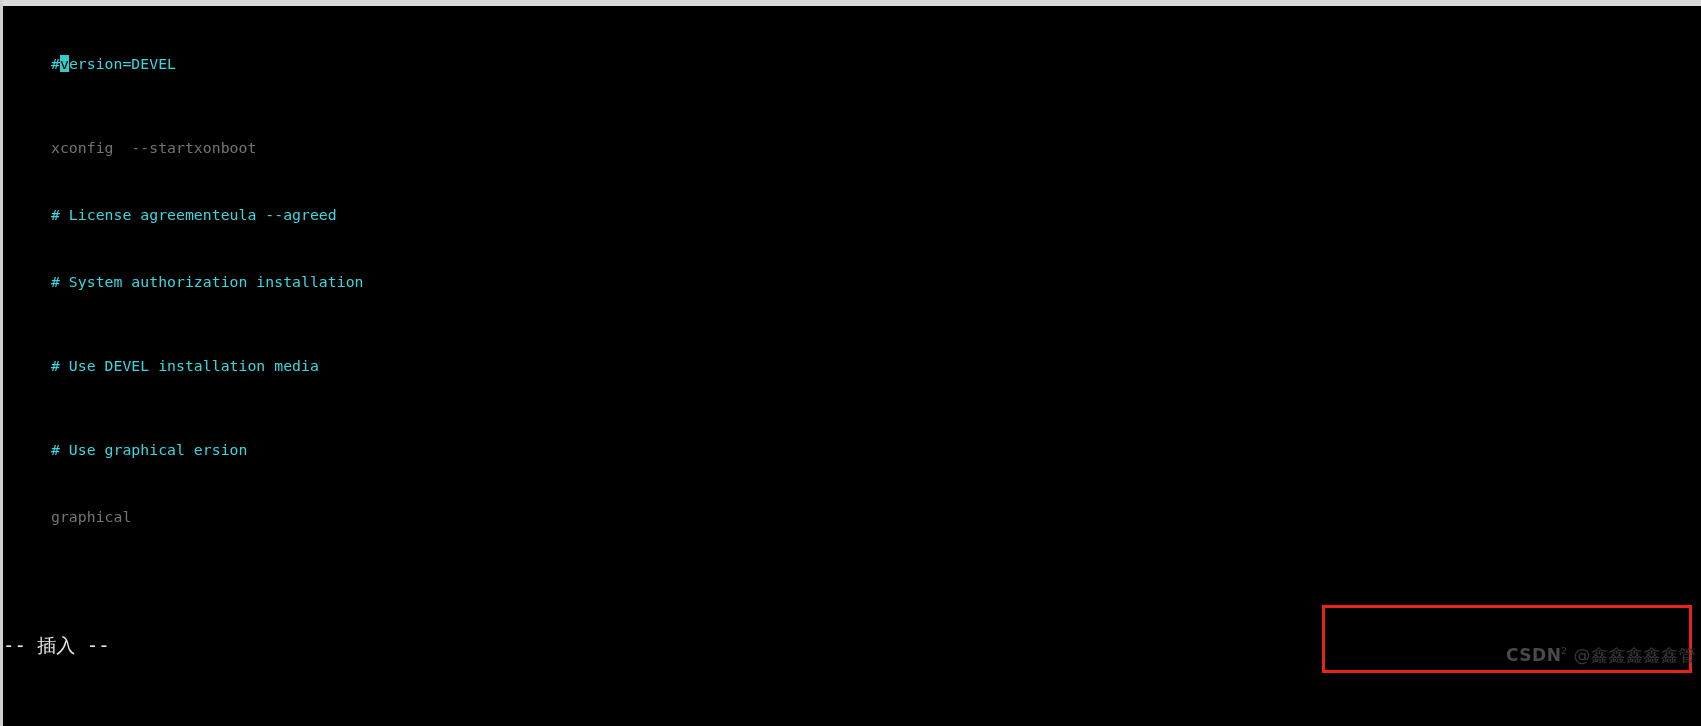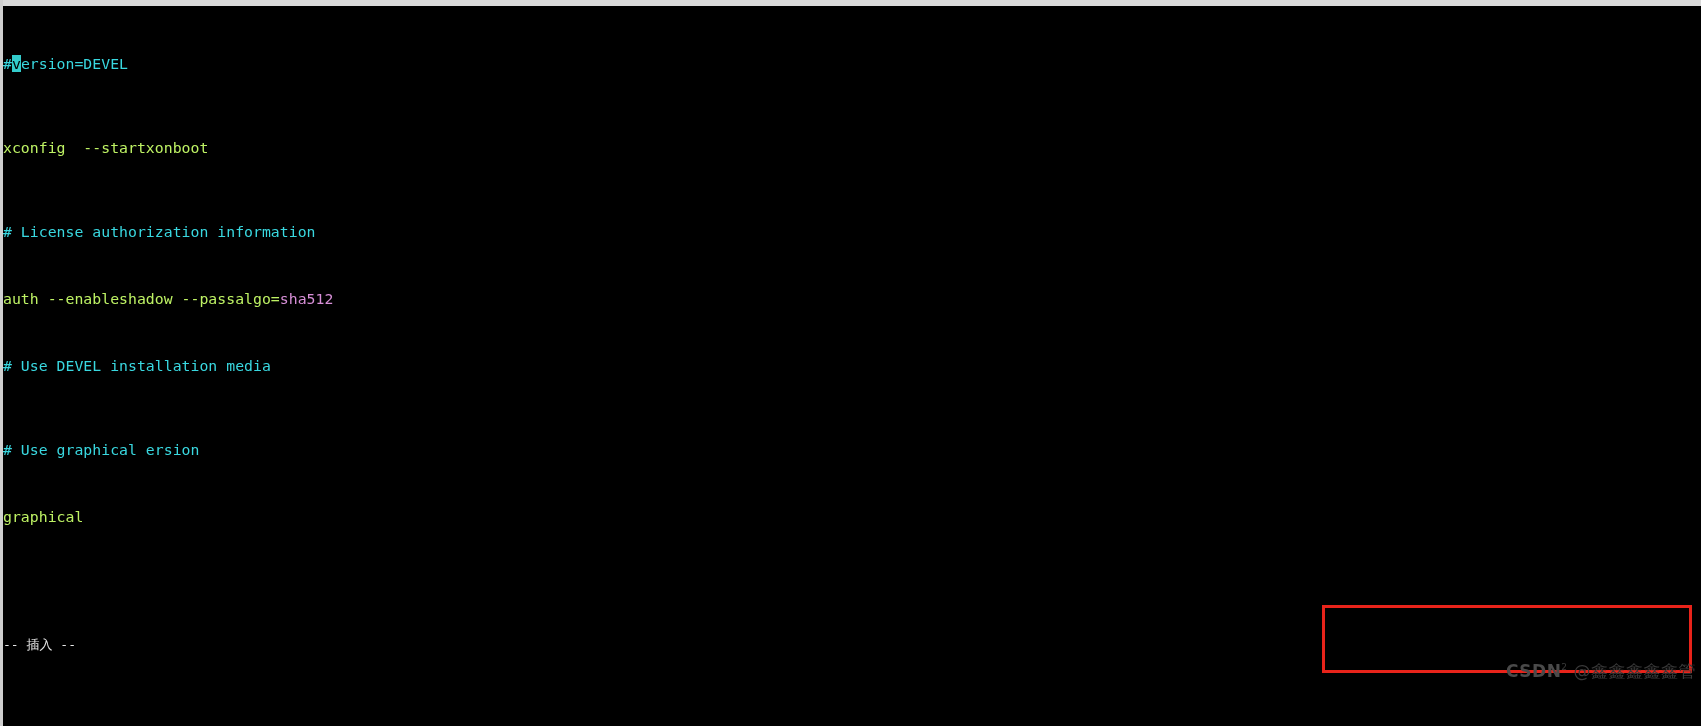--- a/index.html
+++ b/index.html
@@ -43,49 +43,50 @@
     left: 3px;
     width: 1690px;
     font-size: 14.8px;
     line-height: 16.75px;
     white-space: pre;
     letter-spacing: 0.02px;
   }
   .line {
     height: 16.75px;
     white-space: pre;
+    margin-left: 48px;
   }
-  .c-plain   { color: #bef264; }
+  .c-plain   { color: #737373; }
   .c-comment { color: #39d8e0; }
   .c-string  { color: #d78fd7; }
   .c-cursor  { background: #33cccc; color: #000000; }
 
   #statusline {
     position: absolute;
     left: 3px;
     top: 637px;
-    font-size: 13px;
+    font-size: 19px;
     line-height: 16.75px;
     color: #e8e8e8;
     white-space: pre;
   }
   #watermark-box {
     position: absolute;
     left: 1322px;
     top: 605px;
     width: 370px;
     height: 68px;
     border: 3px solid #e8231a;
     box-sizing: border-box;
     background: transparent;
   }
   #watermark-text {
     position: absolute;
     left: 1386px;
-    top: 660px;
+    top: 644px;
     width: 310px;
     text-align: right;
     font-family: "DejaVu Sans", "Liberation Sans", sans-serif;
     font-size: 17px;
     color: #3a3a3a;
     white-space: nowrap;
     letter-spacing: 0.5px;
   }
   #watermark-text .csdn {
     color: #4a4a4a;
@@ -104,24 +105,24 @@
   <div class="top-strip"></div>
   <div class="left-strip"></div>
 
   <div id="code">
 
     <div class="line"><span class="c-comment">#</span><span class="c-cursor">v</span><span class="c-comment">ersion=DEVEL</span></div>
 
 
     <div class="line"><span class="c-plain">xconfig  --startxonboot</span></div>
 
+    <div class="line"><span class="c-comment"># License agreementeula --agreed</span></div>
 
-    <div class="line"><span class="c-comment"># License authorization information</span></div>
+    <div class="line"><span class="c-comment"># System authorization installation</span></div>
 
-    <div class="line"><span class="c-plain">auth --enableshadow --passalgo=</span><span class="c-string">sha512</span></div>
 
     <div class="line"><span class="c-comment"># Use DEVEL installation media</span></div>
 
 
     <div class="line"><span class="c-comment"># Use graphical ersion</span></div>
 
     <div class="line"><span class="c-plain">graphical</span></div>
 
     
 

